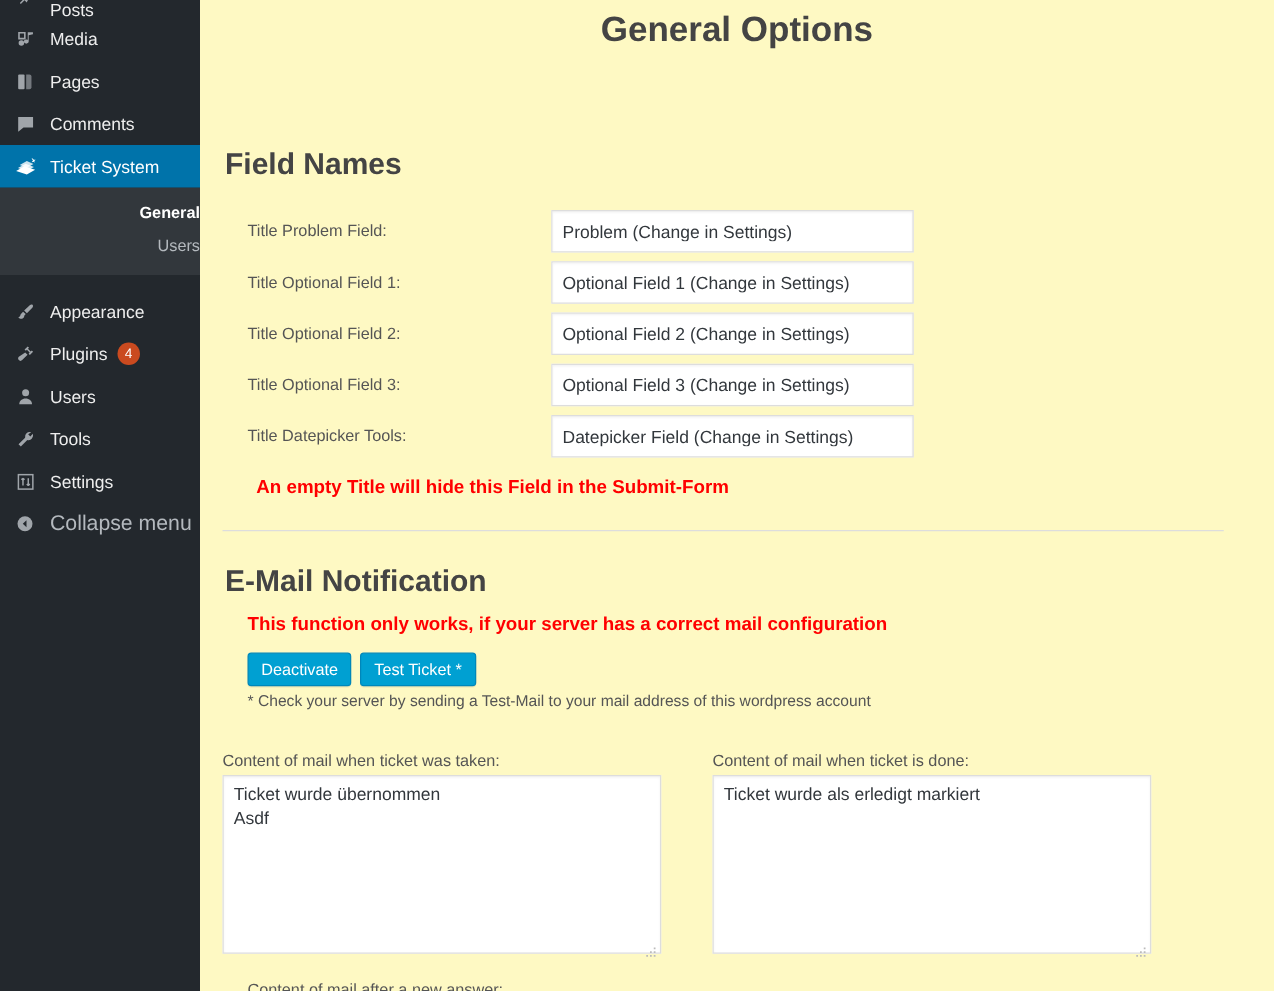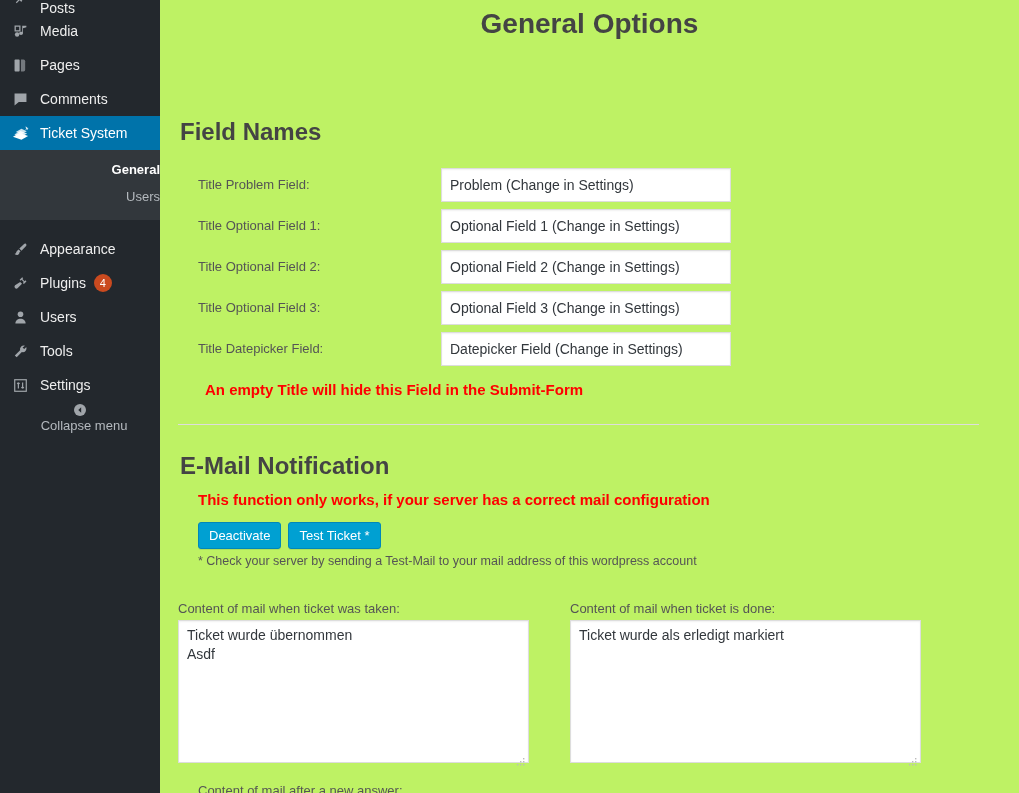--- a/index.html
+++ b/index.html
@@ -73,27 +73,27 @@
     font-size: 13px;
     color: #b4b9be;
     cursor: pointer;
     line-height: 19px;
     text-align: right;
   }
   .submenu-item.current { color: #fff; font-weight: bold; }
 
   .menu-sep { height: 12px; }
 
-  .collapse-item { color: #b4b9be; font-size: 13px; flex-direction: column; }
+  .collapse-item { color: #b4b9be; font-size: 17px; }
   .collapse-item .mi-label { color: #b4b9be; }
 
   
   .main {
     flex: 1;
-    background: #bef264;
+    background: #fef9c3;
     position: relative;
     overflow: hidden;
   }
 
   .page-title {
     text-align: center;
     font-size: 28px;
     font-weight: bold;
     color: #444;
     margin: 0;
@@ -375,21 +375,21 @@
         <label class="field-label">Title Optional Field 2:</label>
         <input class="text-input" type="text" value="Optional Field 2 (Change in Settings)" style="">
       </div>
 
       <div class="field-row">
         <label class="field-label">Title Optional Field 3:</label>
         <input class="text-input" type="text" value="Optional Field 3 (Change in Settings)" style="">
       </div>
 
       <div class="field-row">
-        <label class="field-label">Title Datepicker Field:</label>
+        <label class="field-label">Title Datepicker Tools:</label>
         <input class="text-input" type="text" value="Datepicker Field (Change in Settings)" style="">
       </div>
 
     </div>
 
     <p class="red-note fn-note">An empty Title will hide this Field in the Submit-Form</p>
 
     <hr class="divider">
 
     <h2 class="section-h2 email-h2">E-Mail Notification</h2>

